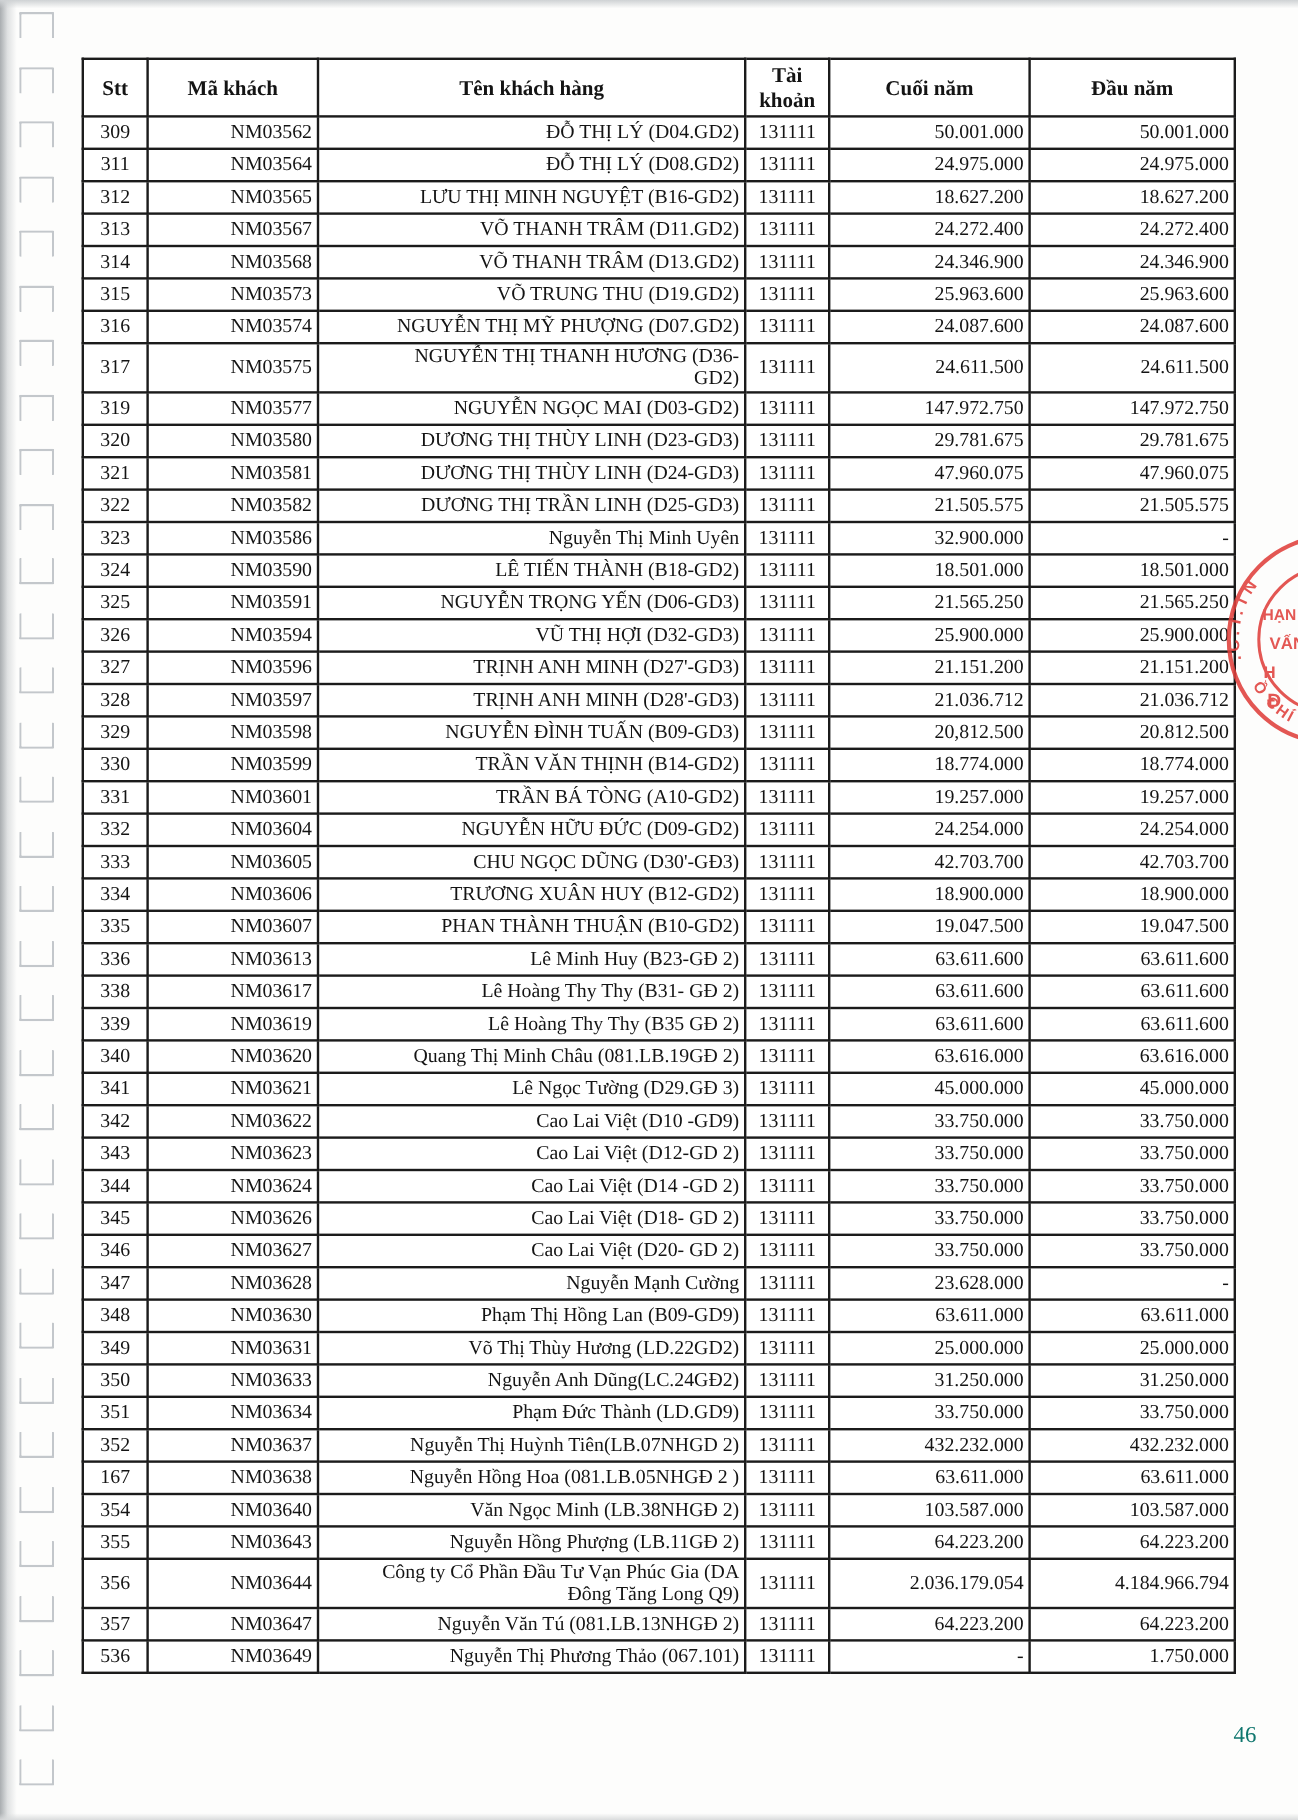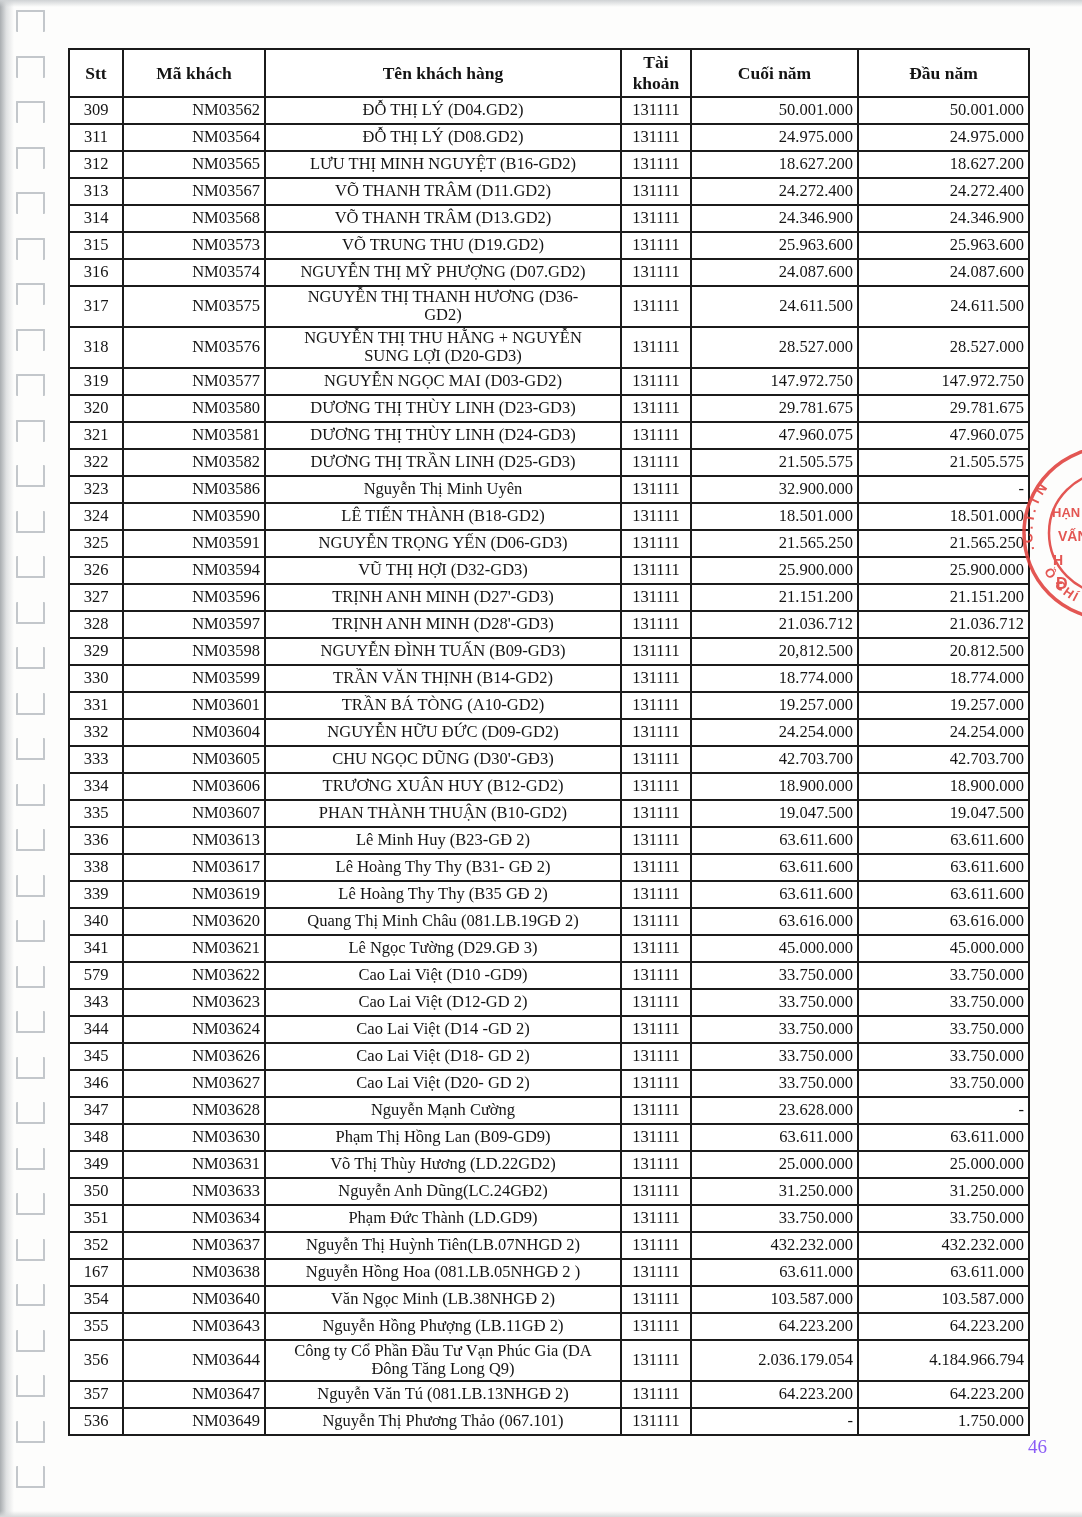--- a/index.html
+++ b/index.html
@@ -62,27 +62,27 @@
   }
   table.balance td {
     height: 23px;
     font-size: 16.5px;
     line-height: 1.12;
     padding: 1px 4px;
     vertical-align: middle;
   }
   td.c0 { text-align: center; }
   td.c1 { text-align: right; padding-left: 5px; }
-  td.c2 { text-align: center; padding-left: 6px; white-space: pre-line; }
+  td.c2 { text-align: right; padding-left: 6px; white-space: pre-line; }
   td.c3 { text-align: center; }
   td.c4 { text-align: right; padding-right: 11px; }
   td.c5 { text-align: right; padding-right: 10px; }
   .page-number {
     position: absolute; left: 1028px; top: 1436px;
-    font-size: 19px; color: #8b5cf6;
+    font-size: 19px; color: #0f766e;
   }
   
   .stamp {
     position: absolute; left: 1020px; top: 443px;
     opacity: 0.88;
   }
   .stamp text { font-family: "Liberation Sans", sans-serif; }
 </style>
 </head>
 <body>
@@ -210,29 +210,20 @@
           <tr>
             <td class="c0">317</td>
             <td class="c1">NM03575</td>
             <td class="c2">NGUYỄN THỊ THANH HƯƠNG (D36-
 GD2)</td>
             <td class="c3">131111</td>
             <td class="c4">24.611.500</td>
             <td class="c5">24.611.500</td>
           </tr>
           <tr>
-            <td class="c0">318</td>
-            <td class="c1">NM03576</td>
-            <td class="c2">NGUYỄN THỊ THU HẰNG + NGUYỄN
-SUNG LỢI (D20-GD3)</td>
-            <td class="c3">131111</td>
-            <td class="c4">28.527.000</td>
-            <td class="c5">28.527.000</td>
-          </tr>
-          <tr>
             <td class="c0">319</td>
             <td class="c1">NM03577</td>
             <td class="c2">NGUYỄN NGỌC MAI (D03-GD2)</td>
             <td class="c3">131111</td>
             <td class="c4">147.972.750</td>
             <td class="c5">147.972.750</td>
           </tr>
           <tr>
             <td class="c0">320</td>
             <td class="c1">NM03580</td>
@@ -395,21 +386,21 @@
           </tr>
           <tr>
             <td class="c0">341</td>
             <td class="c1">NM03621</td>
             <td class="c2">Lê Ngọc Tường (D29.GĐ 3)</td>
             <td class="c3">131111</td>
             <td class="c4">45.000.000</td>
             <td class="c5">45.000.000</td>
           </tr>
           <tr>
-            <td class="c0">579</td>
+            <td class="c0">342</td>
             <td class="c1">NM03622</td>
             <td class="c2">Cao Lai Việt (D10 -GD9)</td>
             <td class="c3">131111</td>
             <td class="c4">33.750.000</td>
             <td class="c5">33.750.000</td>
           </tr>
           <tr>
             <td class="c0">343</td>
             <td class="c1">NM03623</td>
             <td class="c2">Cao Lai Việt (D12-GD 2)</td>

